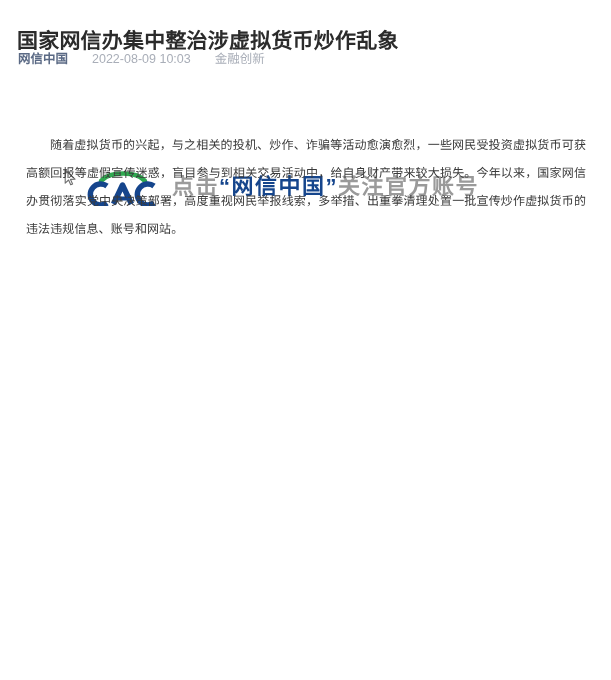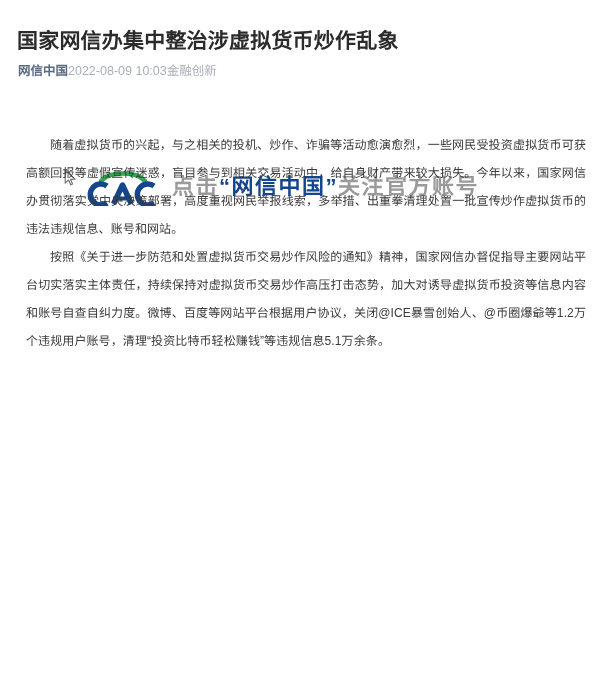--- a/index.html
+++ b/index.html
@@ -37,32 +37,31 @@
     letter-spacing: 0.2px;
   }
 
   
   .meta-row {
     position: absolute;
     left: 18px;
     top: 50px;
     display: flex;
     align-items: baseline;
-    gap: 0;
+    gap: 24px;
     font-size: 12.5px;
     line-height: 18px;
     white-space: nowrap;
   }
   .meta-account {
     color: #5b6a85;
     font-weight: 600;
   }
   .meta-date {
     color: #a9aeb8;
-    margin-top: 12px;
   }
   .meta-location {
     color: #a9aeb8;
   }
 
   
   .banner {
     position: absolute;
     left: 0;
     top: 84px;
@@ -149,16 +148,15 @@
       <path d="M136 32 A21 21 0 1 0 136 66" fill="none" stroke="#15458c" stroke-width="11" stroke-linecap="butt"></path>
     </svg>
 
     <div class="banner-text">
       <span class="banner-gray">点击</span><span class="banner-blue">“网信中国”</span><span class="banner-gray">关注官方账号</span>
     </div>
   </div>
 
   <div class="body-copy">
     <p class="para">随着虚拟货币的兴起，与之相关的投机、炒作、诈骗等活动愈演愈烈，一些网民受投资虚拟货币可获高额回报等虚假宣传迷惑，盲目参与到相关交易活动中，给自身财产带来较大损失。今年以来，国家网信办贯彻落实党中央决策部署，高度重视网民举报线索，多举措、出重拳清理处置一批宣传炒作虚拟货币的违法违规信息、账号和网站。</p>
-    <p class="para">按照《关于进一步防范和处置虚拟货币交易炒作风险的通知》精神，国家网信办督促指导主要网站平台切实落实主体责任，持续保持对虚拟货币交易炒作高压打击态势，加大对诱导虚拟货币投资等信息内容和账号自查自纠力度。微博、百度等网站平台根据用户协议，关闭@ICE暴雪创始人、@币圈爆爺等1.2万个违规用户账号，清理“投资比特币轻松赚钱”等违规信息5.1万余条。</p>
   </div>
 
 </div>
 
 </body></html>

